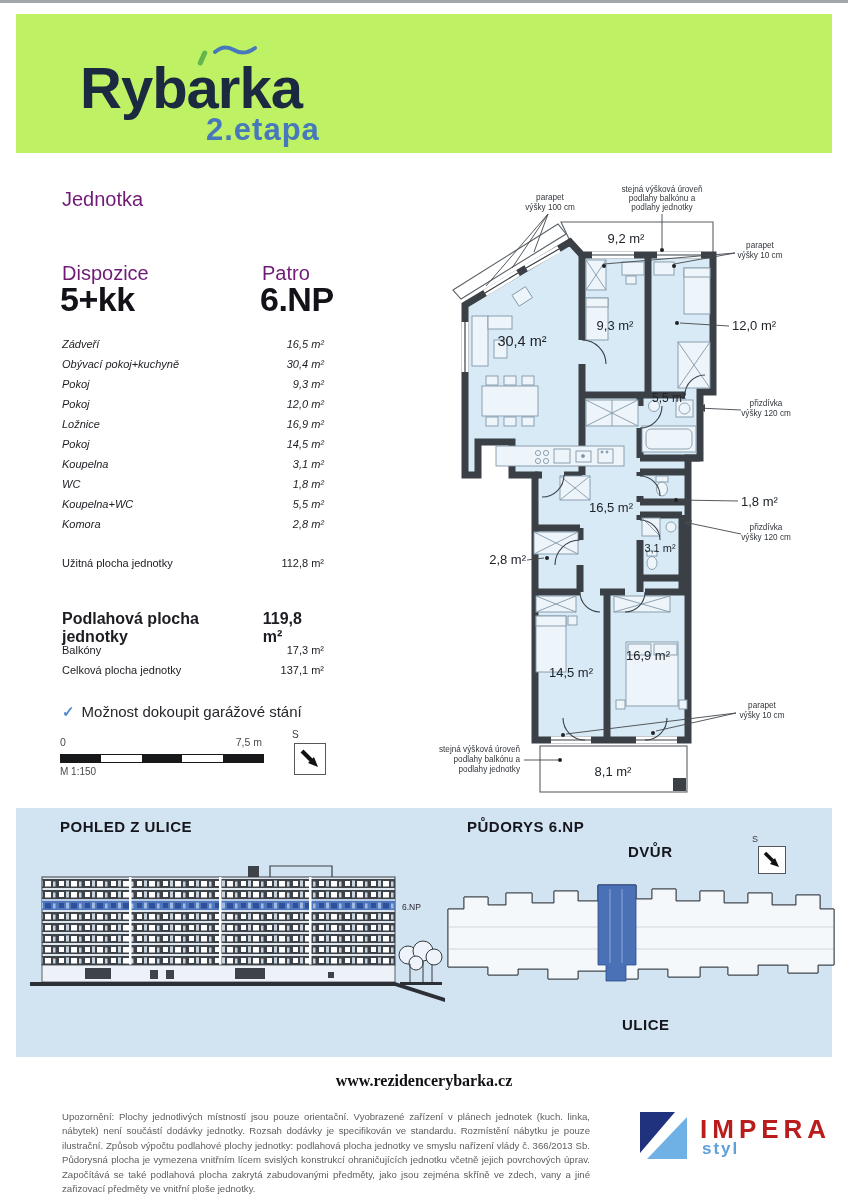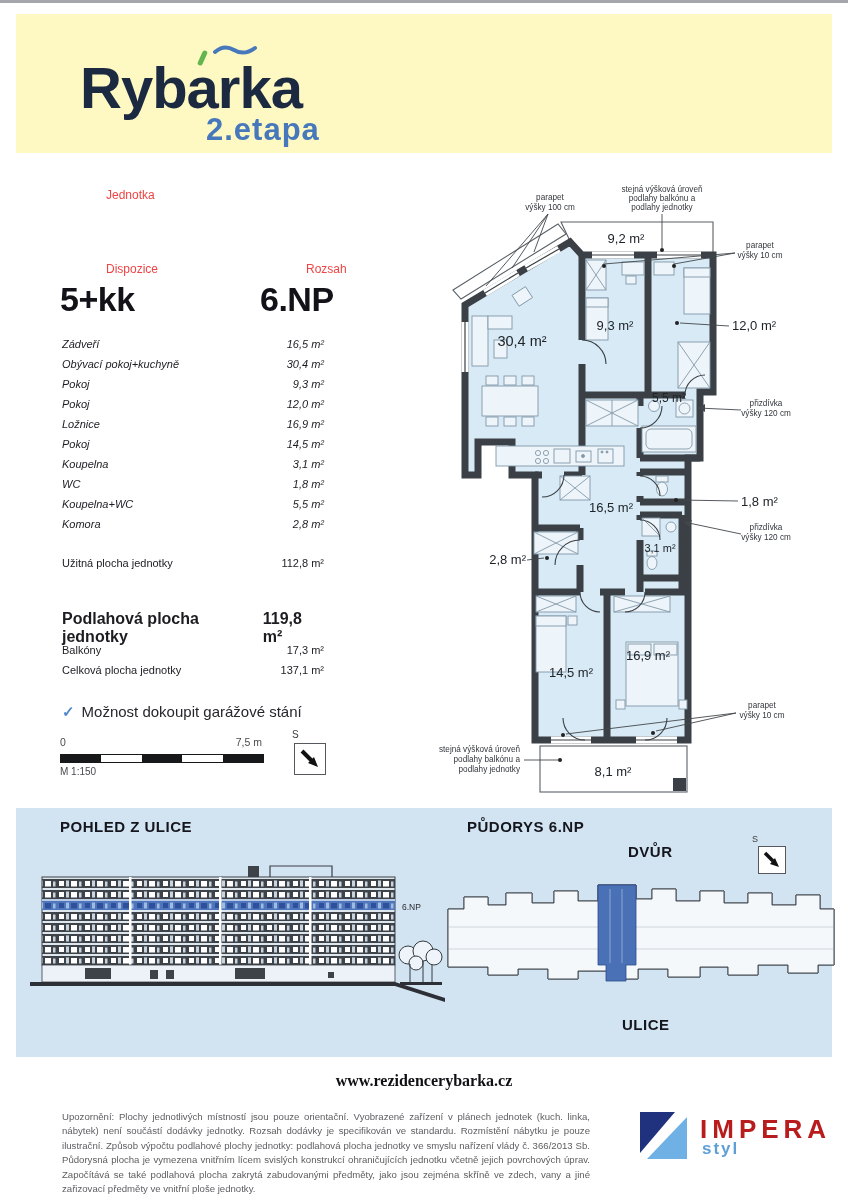--- a/index.html
+++ b/index.html
@@ -1,28 +1,28 @@
 <!DOCTYPE html>
 <html><head>
 <meta charset="utf-8">
 <style>
   html,body{margin:0;padding:0;background:#fff;}
   .page{position:relative;width:848px;height:1200px;background:#ffffff;overflow:hidden;
         font-family:"Liberation Sans",sans-serif;color:#1c1c22;}
   .abs{position:absolute;}
   .topline{position:absolute;left:0;top:0;width:848px;height:3px;background:#a3a7ab;}
   
-  .header{position:absolute;left:16px;top:14px;width:816px;height:139px;background:#fef9c3;}
+  .header{position:absolute;left:16px;top:14px;width:816px;height:139px;background:#bef264;}
   .logo{position:absolute;left:64px;top:40px;font-weight:bold;font-size:58px;letter-spacing:-1px;color:#1b2a41;white-space:nowrap;}
   .logo .lg{display:inline-block;position:relative;}
   .acc-acute{position:absolute;left:13px;top:-4px;width:5px;height:16px;background:#64b54d;border-radius:3px;transform:rotate(24deg);}
   .acc-wave{position:absolute;left:-6px;top:-12px;width:46px;height:16px;}
   .logo-sub{position:absolute;left:190px;top:98px;font-weight:bold;font-size:31px;letter-spacing:1px;color:#4878bc;}
   
-  .lbl{font-size:12px;color:#ef4444;margin-left:44px;}
+  .lbl{font-size:20px;color:#701a75;}
   .big{font-size:34px;font-weight:bold;color:#121218;letter-spacing:-0.5px;}
   .room-list{position:absolute;left:62px;top:338px;width:262px;}
   .room-row{height:20px;display:flex;justify-content:space-between;font-size:11px;color:#1c1c22;font-style:italic;}
   .tot{position:absolute;left:62px;width:262px;display:flex;justify-content:space-between;font-size:11px;color:#1c1c22;}
   .tot.b{font-weight:bold;font-size:16px;}
   .garage{position:absolute;left:62px;top:703px;font-size:15px;color:#26262c;}
   .garage .check{color:#4d87c9;font-weight:bold;margin-right:7px;}
   
   .sb-top{position:absolute;left:60px;top:736px;width:202px;display:flex;justify-content:space-between;font-size:10.5px;color:#4a4a4f;}
   .sb-bar{position:absolute;left:60px;top:754px;width:202px;height:7px;border:1px solid #17181a;display:flex;}
@@ -50,21 +50,21 @@
       <span class="lg">Ryb</span><span class="lg"><span>a</span><i class="acc-acute"></i></span><span class="lg"><span>r</span><svg class="acc-wave" viewBox="0 0 46 16">
             <path d="M3,10 Q12,2 22,8 T43,6" fill="none" stroke="#4878bc" stroke-width="4" stroke-linecap="round"></path>
           </svg></span><span class="lg">ka</span>
     </div>
     <div class="logo-sub">2.etapa</div>
   </div>
 
   <div class="abs lbl" style="left:62px;top:188px">Jednotka</div>
   <div class="abs lbl" style="left:62px;top:262px">Dispozice</div>
   <div class="abs big" style="left:60px;top:280px">5+kk</div>
-  <div class="abs lbl" style="left:262px;top:262px">Rozsah</div>
+  <div class="abs lbl" style="left:262px;top:262px">Patro</div>
   <div class="abs big" style="left:260px;top:280px">6.NP</div>
 
   <div class="room-list">
     <div class="room-row">
         <span>Zádveří</span>
         <span>16,5 m²</span>
       </div>
     <div class="room-row">
         <span>Obývací pokoj+kuchyně</span>
         <span>30,4 m²</span>

